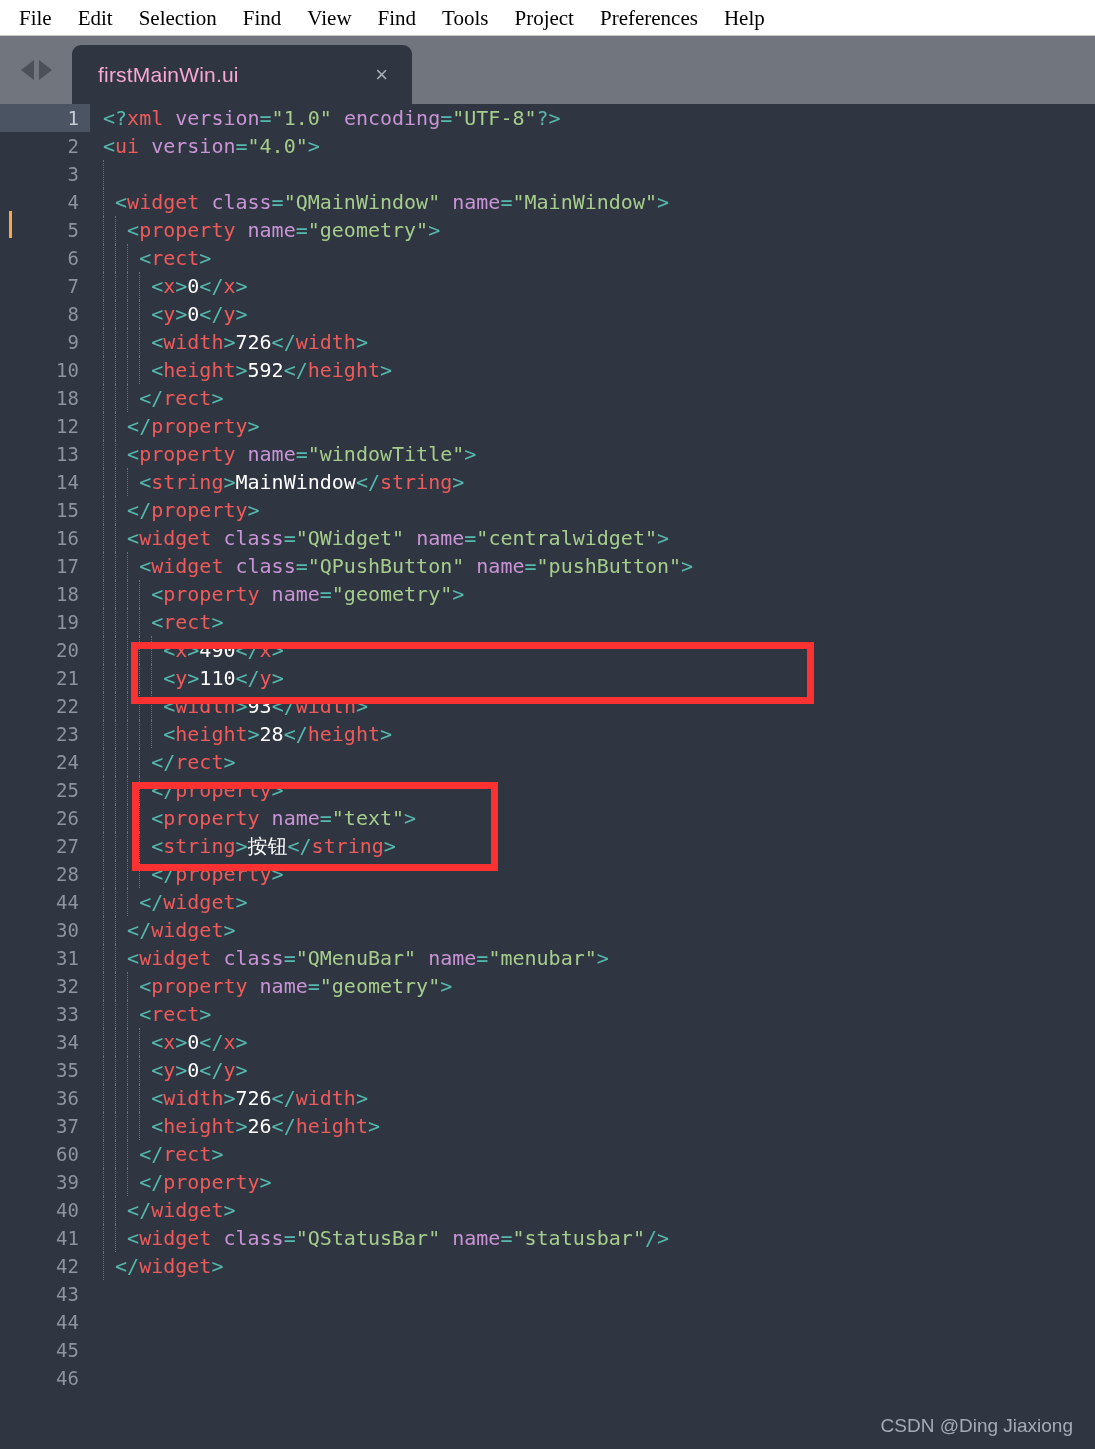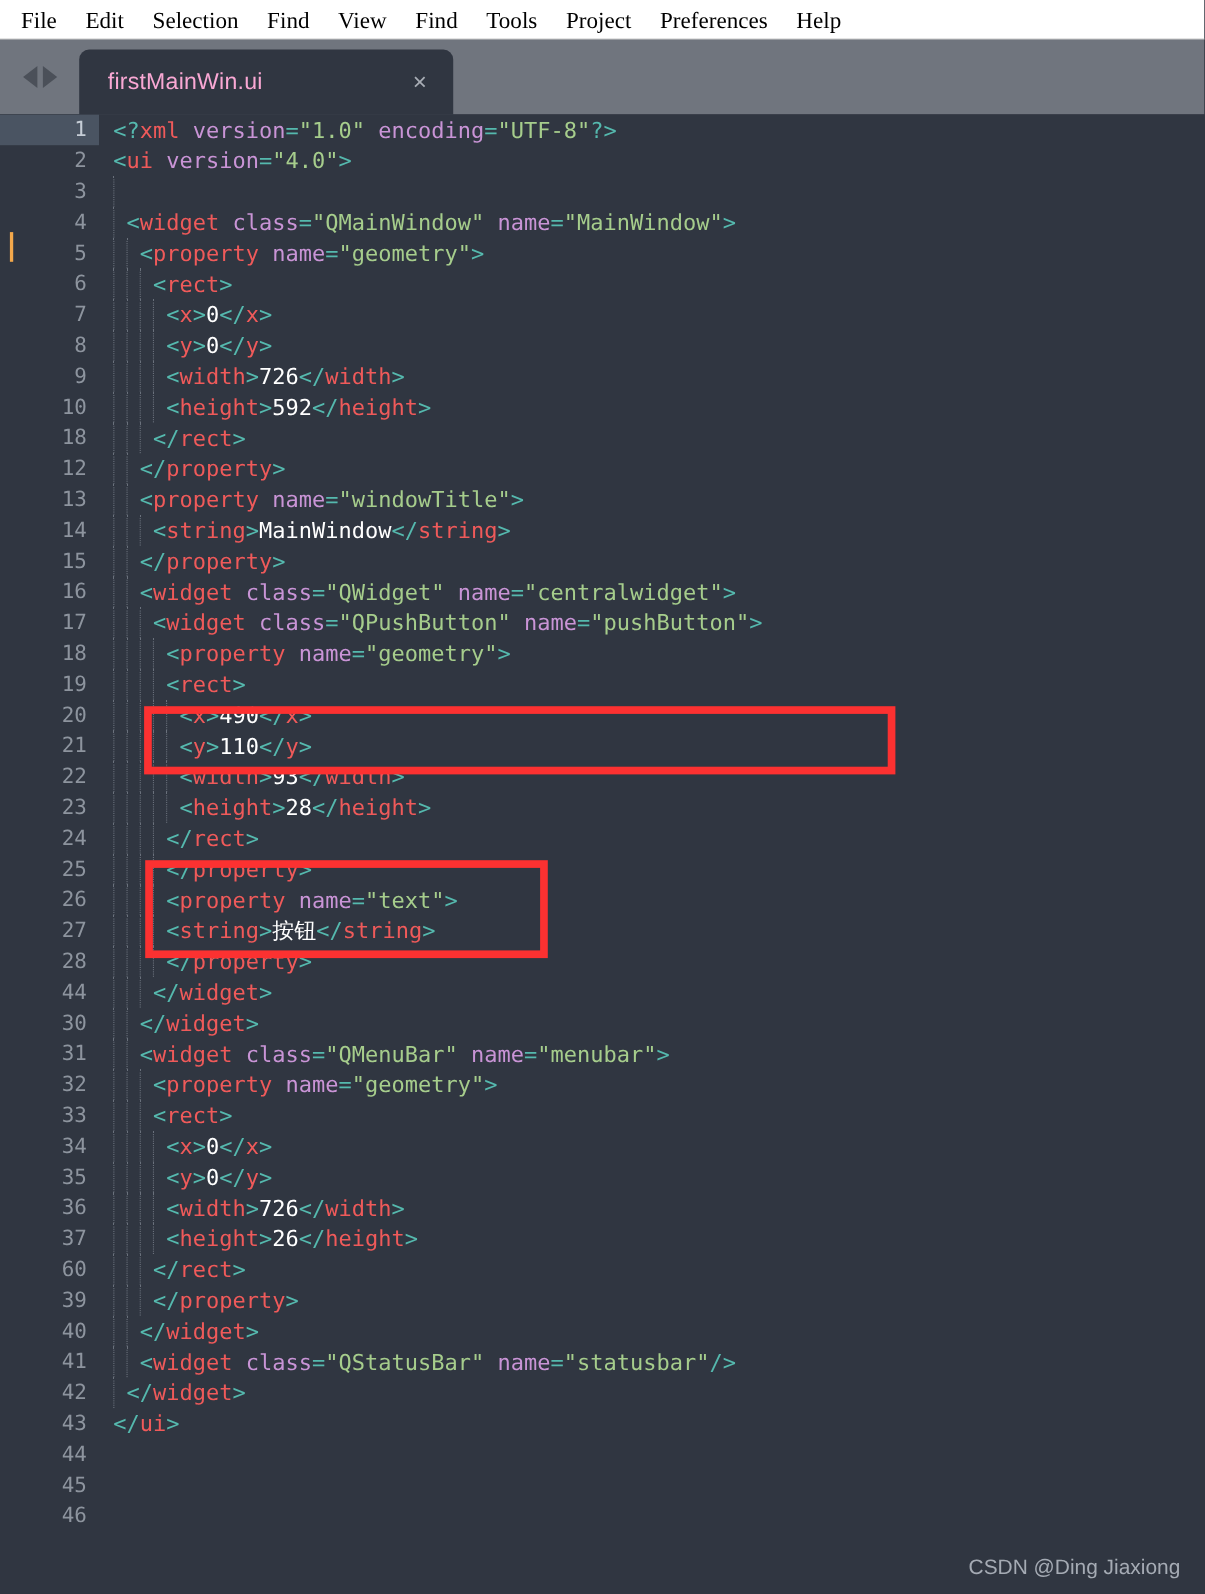--- a/index.html
+++ b/index.html
@@ -275,21 +275,20 @@
       <div class="code-line"><span class="ig" style="left:13px"></span><span class="ig" style="left:25px"></span><span class="ig" style="left:37px"></span><span>   <span class="pun">&lt;</span><span class="tag">rect</span><span class="pun">&gt;</span></span></div>
       <div class="code-line"><span class="ig" style="left:13px"></span><span class="ig" style="left:25px"></span><span class="ig" style="left:37px"></span><span class="ig" style="left:49px"></span><span>    <span class="pun">&lt;</span><span class="tag">x</span><span class="pun">&gt;</span><span class="txt">0</span><span class="pun">&lt;/</span><span class="tag">x</span><span class="pun">&gt;</span></span></div>
       <div class="code-line"><span class="ig" style="left:13px"></span><span class="ig" style="left:25px"></span><span class="ig" style="left:37px"></span><span class="ig" style="left:49px"></span><span>    <span class="pun">&lt;</span><span class="tag">y</span><span class="pun">&gt;</span><span class="txt">0</span><span class="pun">&lt;/</span><span class="tag">y</span><span class="pun">&gt;</span></span></div>
       <div class="code-line"><span class="ig" style="left:13px"></span><span class="ig" style="left:25px"></span><span class="ig" style="left:37px"></span><span class="ig" style="left:49px"></span><span>    <span class="pun">&lt;</span><span class="tag">width</span><span class="pun">&gt;</span><span class="txt">726</span><span class="pun">&lt;/</span><span class="tag">width</span><span class="pun">&gt;</span></span></div>
       <div class="code-line"><span class="ig" style="left:13px"></span><span class="ig" style="left:25px"></span><span class="ig" style="left:37px"></span><span class="ig" style="left:49px"></span><span>    <span class="pun">&lt;</span><span class="tag">height</span><span class="pun">&gt;</span><span class="txt">26</span><span class="pun">&lt;/</span><span class="tag">height</span><span class="pun">&gt;</span></span></div>
       <div class="code-line"><span class="ig" style="left:13px"></span><span class="ig" style="left:25px"></span><span class="ig" style="left:37px"></span><span>   <span class="pun">&lt;/</span><span class="tag">rect</span><span class="pun">&gt;</span></span></div>
       <div class="code-line"><span class="ig" style="left:13px"></span><span class="ig" style="left:25px"></span><span class="ig" style="left:37px"></span><span>   <span class="pun">&lt;/</span><span class="tag">property</span><span class="pun">&gt;</span></span></div>
       <div class="code-line"><span class="ig" style="left:13px"></span><span class="ig" style="left:25px"></span><span>  <span class="pun">&lt;/</span><span class="tag">widget</span><span class="pun">&gt;</span></span></div>
       <div class="code-line"><span class="ig" style="left:13px"></span><span class="ig" style="left:25px"></span><span>  <span class="pun">&lt;</span><span class="tag">widget</span> <span class="att">class</span><span class="pun">=</span><span class="str">"QStatusBar"</span> <span class="att">name</span><span class="pun">=</span><span class="str">"statusbar"</span><span class="pun">/&gt;</span></span></div>
       <div class="code-line"><span class="ig" style="left:13px"></span><span> <span class="pun">&lt;/</span><span class="tag">widget</span><span class="pun">&gt;</span></span></div>
-      <div class="code-line"><span><span class="pun">&lt;/</span><span class="tag">ui</span><span class="pun">&gt;</span></span></div>
       <div class="code-line"><span></span></div>
     </div>
   <div id="caret"></div>
 
   <div class="redbox" id="redbox-pushbutton"></div>
   <div class="redbox" id="redbox-size"></div>
 
   <div id="watermark">CSDN @Ding Jiaxiong</div>
 </div>
 

